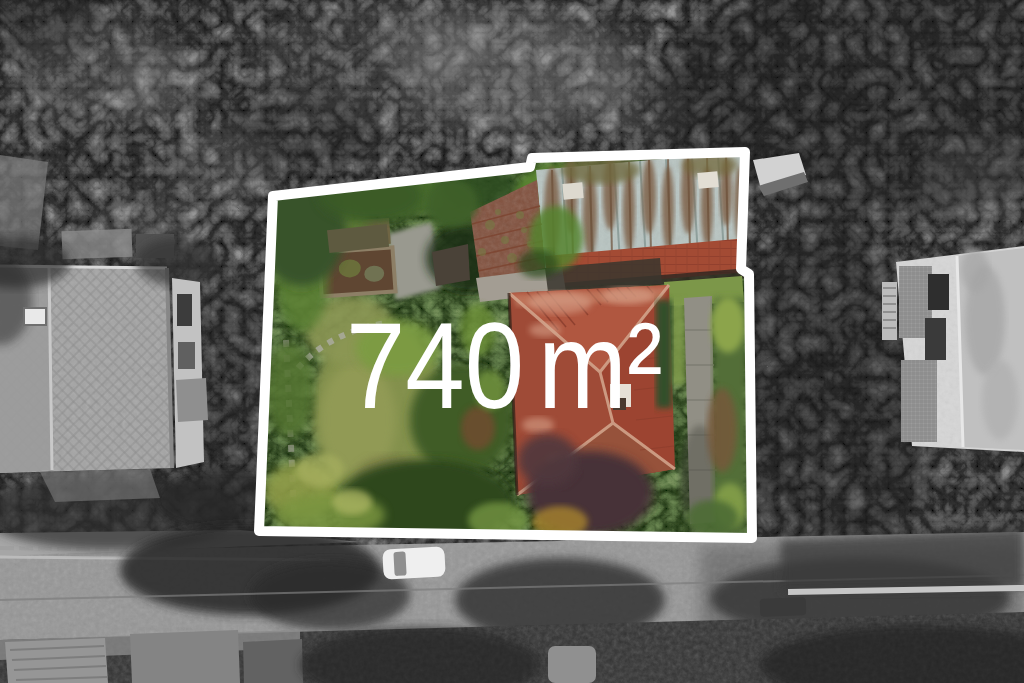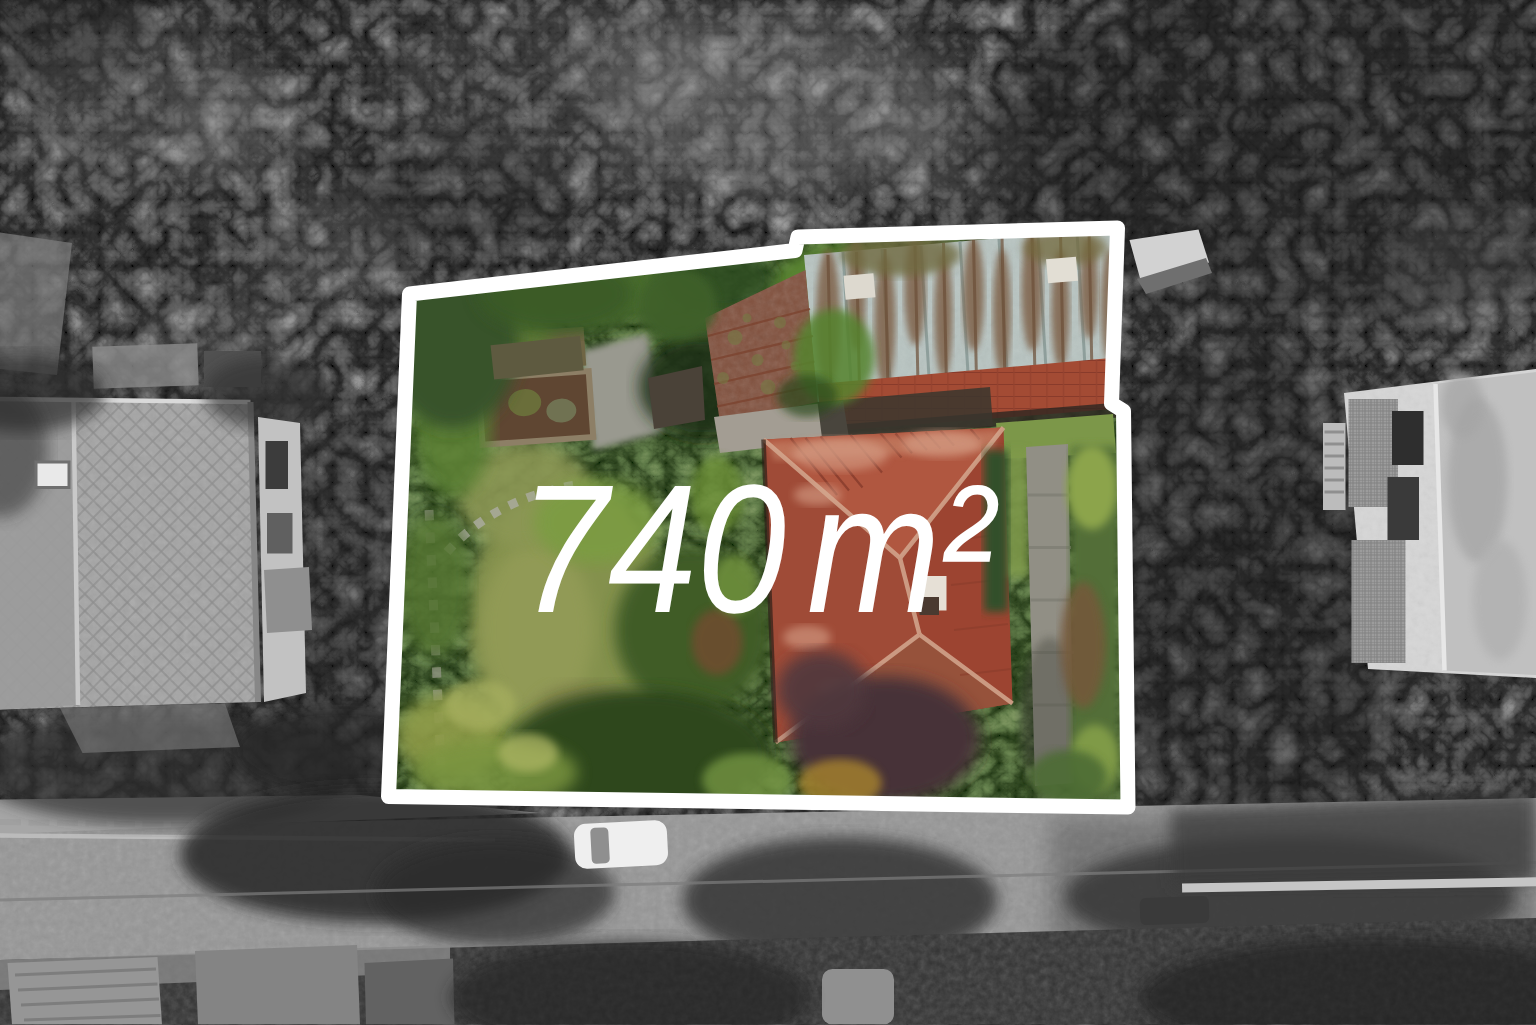--- a/index.html
+++ b/index.html
@@ -1,16 +1,16 @@
 <!DOCTYPE html>
 <html><head>
 <meta charset="utf-8">
 <style>
   html,body{margin:0;padding:0;background:#3c3c3c;}
-  .stage{position:relative;width:1024px;height:683px;overflow:hidden;font-family:"Liberation Sans",sans-serif;font-style:italic;}
+  .stage{position:relative;width:1024px;height:683px;overflow:hidden;font-family:"Liberation Sans",sans-serif;}
 </style>
 </head>
 <body>
 <div class="stage">
 <svg width="1024" height="683" viewBox="0 0 1024 683">
 <defs>
   <filter id="grayLeaf" x="-5%" y="-5%" width="110%" height="110%">
     <feTurbulence type="turbulence" baseFrequency="0.045" numOctaves="4" seed="11"></feTurbulence>
     <feColorMatrix type="saturate" values="0"></feColorMatrix>
     <feComponentTransfer>

